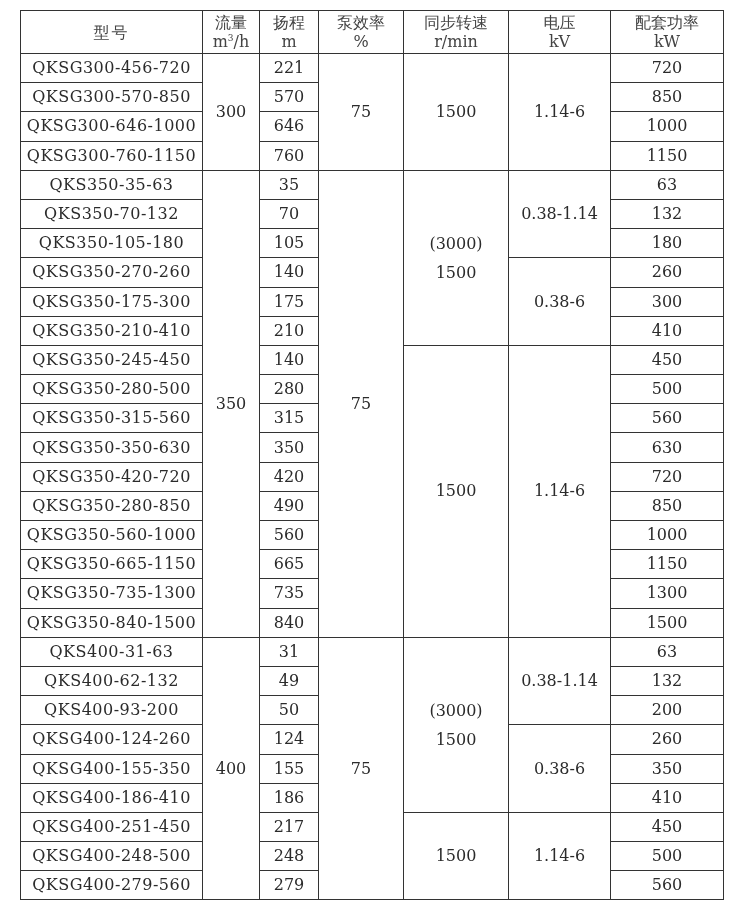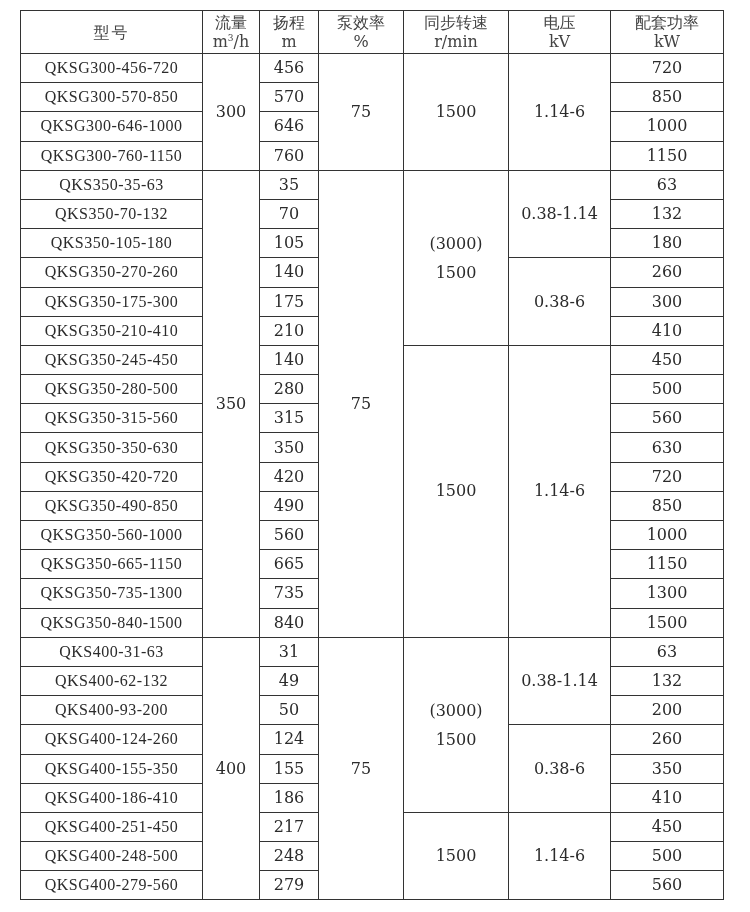--- a/index.html
+++ b/index.html
@@ -6,21 +6,21 @@
   body { width:750px; height:912px; position:relative; overflow:hidden;
          font-family: "DejaVu Serif", "Liberation Serif", serif; color:#2b2b2b; }
   table.spec { position:absolute; left:20px; top:10px; border-collapse:collapse;
                table-layout:fixed; width:703px;padding-left:16px; }
   table.spec td, table.spec th { border:1px solid #333; text-align:center; vertical-align:middle;
                padding:0; font-weight:normal; font-size:16px; line-height:18px; }
   table.spec th { height:42px; font-size:16px; line-height:19px; color:#444; }
   table.spec td { height:28.2px; }
   .hdr-cn { letter-spacing:2px; }
   sup { font-size:9px; line-height:0; }
-  .model { letter-spacing:0.5px;font-family:Liberation Serif, serif; }
+  .model { letter-spacing:0.5px; }
 </style>
 </head>
 <body>
 
 <table class="spec">
   <colgroup>
     <col style="width:182px">
       <col style="width:57px">
       <col style="width:59px">
     <col style="width:85px">
@@ -36,21 +36,21 @@
       <th><span>泵效率</span><br><span>%</span></th>
       <th><span>同步转速</span><br><span>r/min</span></th>
       <th><span>电压</span><br><span>kV</span></th>
       <th><span>配套功率</span><br><span>kW</span></th>
     </tr>
   </thead>
   <tbody id="tbody">
       <tr>
         <td class="model">QKSG300-456-720</td>
         <td rowspan="4">300</td>
-        <td>456</td>
+        <td>221</td>
         <td rowspan="4">75</td>
         <td rowspan="4"><span>1500</span></td>
         <td rowspan="4">1.14-6</td>
         <td>720</td>
       </tr>
       <tr>
         <td class="model">QKSG300-570-850</td>
         <td>570</td>
         <td>850</td>
       </tr>
@@ -120,21 +120,21 @@
         <td class="model">QKSG350-350-630</td>
         <td>350</td>
         <td>630</td>
       </tr>
       <tr>
         <td class="model">QKSG350-420-720</td>
         <td>420</td>
         <td>720</td>
       </tr>
       <tr>
-        <td class="model">QKSG350-490-850</td>
+        <td class="model">QKSG350-280-850</td>
         <td>490</td>
         <td>850</td>
       </tr>
       <tr>
         <td class="model">QKSG350-560-1000</td>
         <td>560</td>
         <td>1000</td>
       </tr>
       <tr>
         <td class="model">QKSG350-665-1150</td>

